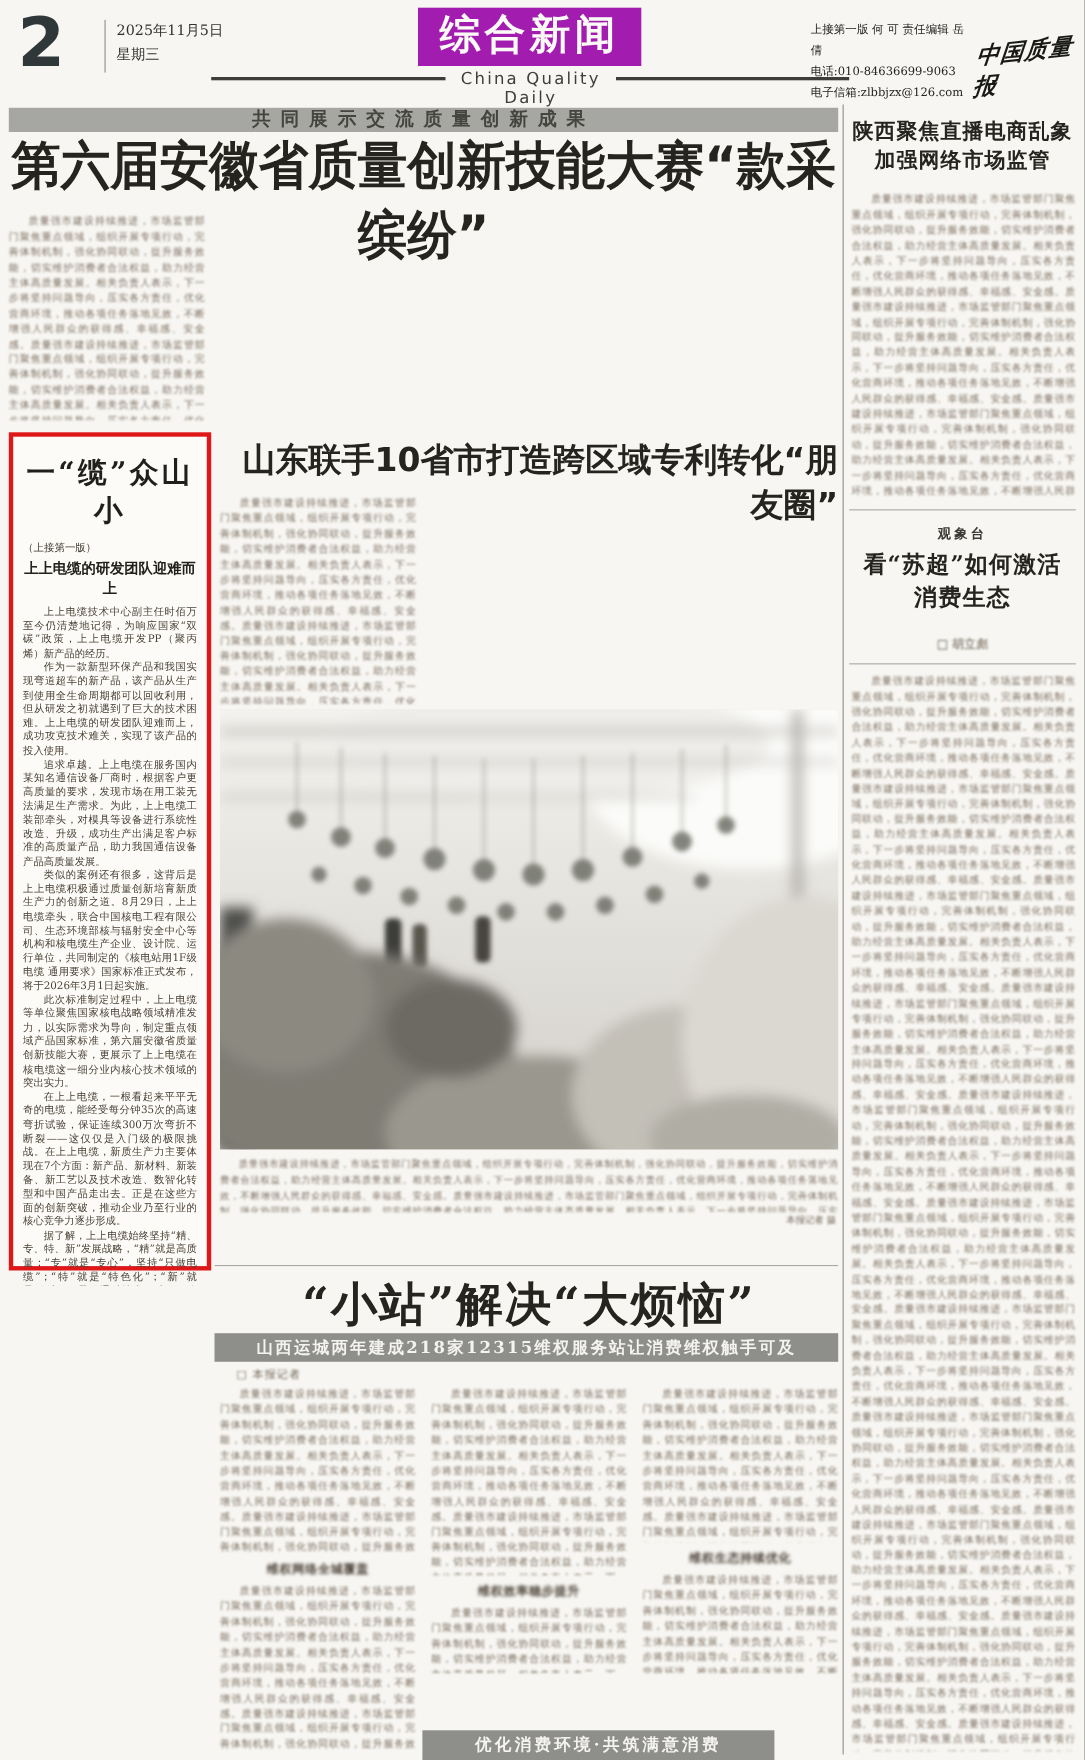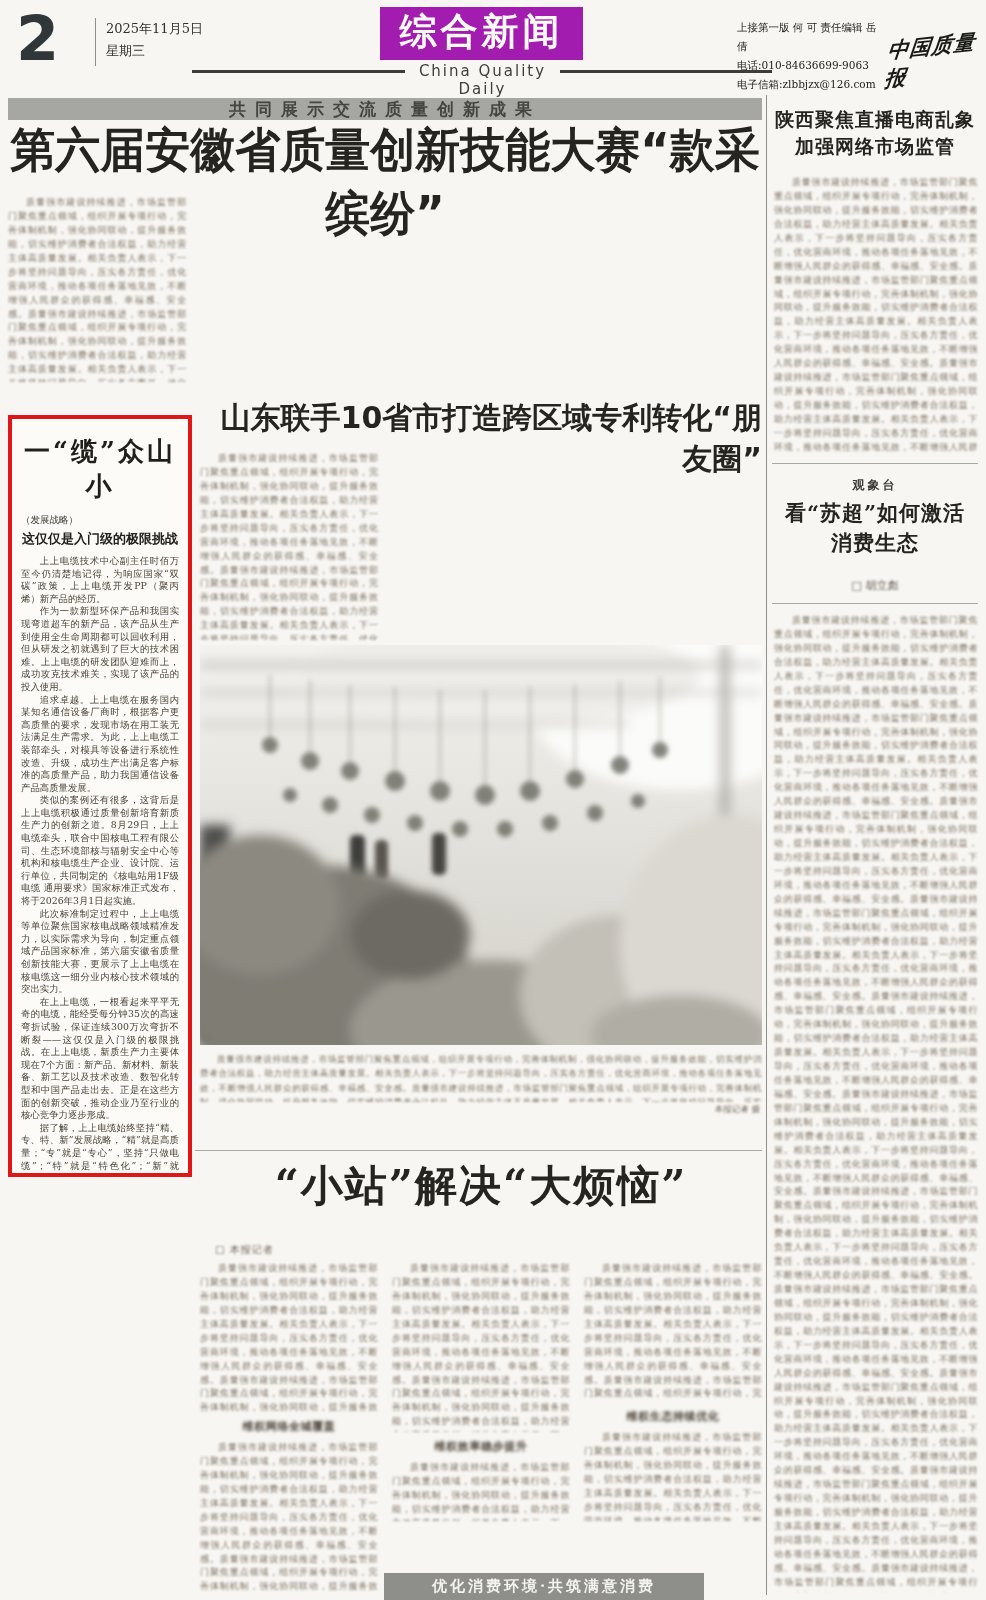--- a/index.html
+++ b/index.html
@@ -32,21 +32,21 @@
   .hl-suchao{font-size:21px;line-height:30px;letter-spacing:1px;}
   
   .blurtxt{color:#7c6e60;filter:blur(1.05px);}
   .tiny{font-size:9px;line-height:1.55;text-align:justify;letter-spacing:.6px;word-break:break-all;overflow:hidden;}
   .cols4{column-count:4;column-gap:13px;}
   .cols3{column-count:3;column-gap:13px;}
   .fillblock{text-indent:2em;overflow:hidden;}
   .colsub{font-weight:900;text-align:center;font-size:11px;color:#4c4238;filter:blur(.9px);margin:6px 0;text-indent:0;}
   .byline{font-size:10px;color:#6f6255;filter:blur(1px);letter-spacing:1px;}
   
-  .redbox{border:4px solid #df1719;background:#fcfbf7;padding:9px 9px 6px;box-sizing:border-box;margin-top:22px;}
+  .redbox{border:4px solid #df1719;background:#fcfbf7;padding:9px 9px 6px;box-sizing:border-box;}
   .cable-title{font-size:26px;font-weight:900;text-align:center;letter-spacing:3px;color:#201f1b;margin:6px 0 10px;filter:blur(.3px);}
   .cable-cont{font-size:9.5px;color:#3c362e;margin:0 0 3px;}
   .cable-sub{font-size:13px;font-weight:900;text-align:center;margin:2px 0 7px;color:#23211c;filter:blur(.25px);}
   .cable-body{font-size:9.4px;line-height:1.34;text-align:justify;color:#473f34;filter:blur(.35px);overflow:hidden;height:618px;}
   .cable-body p{margin:0;text-indent:2em;word-break:break-all;}
   .caption{font-size:8.5px;line-height:1.7;}
   .credit{font-size:8.5px;color:#6f6255;filter:blur(1px);}
   .authorline{font-size:11px;text-align:center;color:#5d5244;filter:blur(.8px);}
   .collabel{font-size:12px;font-weight:900;text-align:center;color:#3a3a35;letter-spacing:3px;filter:blur(.5px);}
   .photo{background:linear-gradient(#eceae6,#d3d0c9);overflow:hidden;}
@@ -79,22 +79,22 @@
   <div class="abs vline" style="left:766px;top:95px;height:1500px;"></div>
 
   <div class="abs kicker" style="left:8px;top:98px;width:754px;">共同展示交流质量创新成果</div>
   <div class="abs hl hl-main sans" style="left:8px;top:122px;width:754px;">第六届安徽省质量创新技能大赛“款采缤纷”</div>
   <div class="abs tiny blurtxt cols4" style="left:8px;top:196px;width:754px;height:186px;">
     <div class="fillblock">质量强市建设持续推进，市场监管部门聚焦重点领域，组织开展专项行动，完善体制机制，强化协同联动，提升服务效能，切实维护消费者合法权益，助力经营主体高质量发展。相关负责人表示，下一步将坚持问题导向，压实各方责任，优化营商环境，推动各项任务落地见效，不断增强人民群众的获得感、幸福感、安全感。质量强市建设持续推进，市场监管部门聚焦重点领域，组织开展专项行动，完善体制机制，强化协同联动，提升服务效能，切实维护消费者合法权益，助力经营主体高质量发展。相关负责人表示，下一步将坚持问题导向，压实各方责任，优化营商环境，推动各项任务落地见效，不断增强人民群众的获得感、幸福感、安全感。质量强市建设持续推进，市场监管部门聚焦重点领域，组织开展专项行动，完善体制机制，强化协同联动，提升服务效能，切实维护消费者合法权益，助力经营主体高质量发展。相关负责人表示，下一步将坚持问题导向，压实各方责任，优化营商环境，推动各项任务落地见效，不断增强人民群众的获得感、幸福感、安全感。质量强市建设持续推进，市场监管部门聚焦重点领域，组织开展专项行动，完善体制机制，强化协同联动，提升服务效能，切实维护消费者合法权益，助力经营主体高质量发展。相关负责人表示，下一步将坚持问题导向，压实各方责任，优化营商环境，推动各项任务落地见效，不断增强人民群众的获得感、幸福感、安全感。质量强市建设持续推进，市场监管部门聚焦重点领域，组织开展专项行动，完善体制机制，强化协同联动，提升服务效能，切实维护消费者合法权益，助力经营主体高质量发展。相关负责人表示，下一步将坚持问题导向，压实各方责任，优化营商环境，推动各项任务落地见效，不断增强人民群众的获得感、幸福感、安全感。质量强市建设持续推进，市场监管部门聚焦重点领域，组织开展专项行动，完善体制机制，强化协同联动，提升服务效能，切实维护消费者合法权益，助力经营主体高质量发展。相关负责人表示，下一步将坚持问题导向，压实各方责任，优化营商环境，推动各项任务落地见效，不断增强人民群众的获得感、幸福感、安全感。质量强市建设持续推进，市场监管部门聚焦重点领域，组织开展专项行动，完善体制机制，强化协同联动，提升服务效能，切实维护消费者合法权益，助力经营主体高质量发展。相关负责人表示，下一步将坚持问题导向，压实各方责任，优化营商环境，推动各项任务落地见效，不断增强人民群众的获得感、幸福感、安全感。</div>
   </div>
 
   <div class="abs redbox" style="left:8px;top:393px;width:184px;height:762px;">
     <div class="cable-title">一“缆”众山小</div>
-    <div class="cable-cont">（发展战略）</div>
-    <div class="cable-sub">这仅仅是入门级的极限挑战</div>
+    <div class="cable-cont">（上接第一版）</div>
+    <div class="cable-sub">上上电缆的研发团队迎难而上</div>
     <div class="cable-body">
         <p>上上电缆技术中心副主任时佰万至今仍清楚地记得，为响应国家“双碳”政策，上上电缆开发PP（聚丙烯）新产品的经历。</p>
         <p>作为一款新型环保产品和我国实现弯道超车的新产品，该产品从生产到使用全生命周期都可以回收利用，但从研发之初就遇到了巨大的技术困难。上上电缆的研发团队迎难而上，成功攻克技术难关，实现了该产品的投入使用。</p>
         <p>追求卓越。上上电缆在服务国内某知名通信设备厂商时，根据客户更高质量的要求，发现市场在用工装无法满足生产需求。为此，上上电缆工装部牵头，对模具等设备进行系统性改造、升级，成功生产出满足客户标准的高质量产品，助力我国通信设备产品高质量发展。</p>
         <p>类似的案例还有很多，这背后是上上电缆积极通过质量创新培育新质生产力的创新之道。8月29日，上上电缆牵头，联合中国核电工程有限公司、生态环境部核与辐射安全中心等机构和核电缆生产企业、设计院、运行单位，共同制定的《核电站用1F级电缆 通用要求》国家标准正式发布，将于2026年3月1日起实施。</p>
         <p>此次标准制定过程中，上上电缆等单位聚焦国家核电战略领域精准发力，以实际需求为导向，制定重点领域产品国家标准，第六届安徽省质量创新技能大赛，更展示了上上电缆在核电缆这一细分业内核心技术领域的突出实力。</p>
         <p>在上上电缆，一根看起来平平无奇的电缆，能经受每分钟35次的高速弯折试验，保证连续300万次弯折不断裂——这仅仅是入门级的极限挑战。在上上电缆，新质生产力主要体现在7个方面：新产品、新材料、新装备、新工艺以及技术改造、数智化转型和中国产品走出去。正是在这些方面的创新突破，推动企业乃至行业的核心竞争力逐步形成。</p>
         <p>据了解，上上电缆始终坚持“精、专、特、新”发展战略，“精”就是高质量；“专”就是“专心”，坚持“只做电缆”；“特”就是“特色化”；“新”就是“创新”。最终通过技术、质量、管理的协同创新，不断提升质量，追求卓越，走高质量发展之路。</p>
       </div>
   </div>
@@ -178,20 +178,21 @@
     </svg>
   </div>
 
   <div class="abs tiny blurtxt caption" style="left:200px;top:1052px;width:562px;height:50px;">
     <div class="fillblock">质量强市建设持续推进，市场监管部门聚焦重点领域，组织开展专项行动，完善体制机制，强化协同联动，提升服务效能，切实维护消费者合法权益，助力经营主体高质量发展。相关负责人表示，下一步将坚持问题导向，压实各方责任，优化营商环境，推动各项任务落地见效，不断增强人民群众的获得感、幸福感、安全感。质量强市建设持续推进，市场监管部门聚焦重点领域，组织开展专项行动，完善体制机制，强化协同联动，提升服务效能，切实维护消费者合法权益，助力经营主体高质量发展。相关负责人表示，下一步将坚持问题导向，压实各方责任，优化营商环境，推动各项任务落地见效，不断增强人民群众的获得感、幸福感、安全感。</div>
   </div>
   <div class="abs credit" style="left:640px;top:1104px;width:120px;text-align:right;">本报记者 摄</div>
 
   <div class="abs hline" style="left:195px;top:1150px;width:567px;"></div>
   <div class="abs hl hl-xiaozhan" style="left:200px;top:1158px;width:562px;">“小站”解决“大烦恼”</div>
+  <div class="abs graybar" style="left:195px;top:1212px;width:567px;height:26px;line-height:26px;font-size:15px;letter-spacing:2px;">山西运城两年建成218家12315维权服务站让消费维权触手可及</div>
   <div class="abs byline" style="left:215px;top:1243px;width:200px;">□ 本报记者</div>
 
   <div class="abs tiny blurtxt" style="left:200px;top:1262px;width:178px;height:332px;">
     <div class="fillblock" style="height:150px;">质量强市建设持续推进，市场监管部门聚焦重点领域，组织开展专项行动，完善体制机制，强化协同联动，提升服务效能，切实维护消费者合法权益，助力经营主体高质量发展。相关负责人表示，下一步将坚持问题导向，压实各方责任，优化营商环境，推动各项任务落地见效，不断增强人民群众的获得感、幸福感、安全感。质量强市建设持续推进，市场监管部门聚焦重点领域，组织开展专项行动，完善体制机制，强化协同联动，提升服务效能，切实维护消费者合法权益，助力经营主体高质量发展。相关负责人表示，下一步将坚持问题导向，压实各方责任，优化营商环境，推动各项任务落地见效，不断增强人民群众的获得感、幸福感、安全感。</div>
     <div class="colsub">维权网络全城覆盖</div>
     <div class="fillblock" style="height:150px;">质量强市建设持续推进，市场监管部门聚焦重点领域，组织开展专项行动，完善体制机制，强化协同联动，提升服务效能，切实维护消费者合法权益，助力经营主体高质量发展。相关负责人表示，下一步将坚持问题导向，压实各方责任，优化营商环境，推动各项任务落地见效，不断增强人民群众的获得感、幸福感、安全感。质量强市建设持续推进，市场监管部门聚焦重点领域，组织开展专项行动，完善体制机制，强化协同联动，提升服务效能，切实维护消费者合法权益，助力经营主体高质量发展。相关负责人表示，下一步将坚持问题导向，压实各方责任，优化营商环境，推动各项任务落地见效，不断增强人民群众的获得感、幸福感、安全感。</div>
   </div>
   <div class="abs tiny blurtxt" style="left:392px;top:1262px;width:178px;height:268px;">
     <div class="fillblock" style="height:170px;">质量强市建设持续推进，市场监管部门聚焦重点领域，组织开展专项行动，完善体制机制，强化协同联动，提升服务效能，切实维护消费者合法权益，助力经营主体高质量发展。相关负责人表示，下一步将坚持问题导向，压实各方责任，优化营商环境，推动各项任务落地见效，不断增强人民群众的获得感、幸福感、安全感。质量强市建设持续推进，市场监管部门聚焦重点领域，组织开展专项行动，完善体制机制，强化协同联动，提升服务效能，切实维护消费者合法权益，助力经营主体高质量发展。相关负责人表示，下一步将坚持问题导向，压实各方责任，优化营商环境，推动各项任务落地见效，不断增强人民群众的获得感、幸福感、安全感。</div>
     <div class="colsub">维权效率稳步提升</div>

